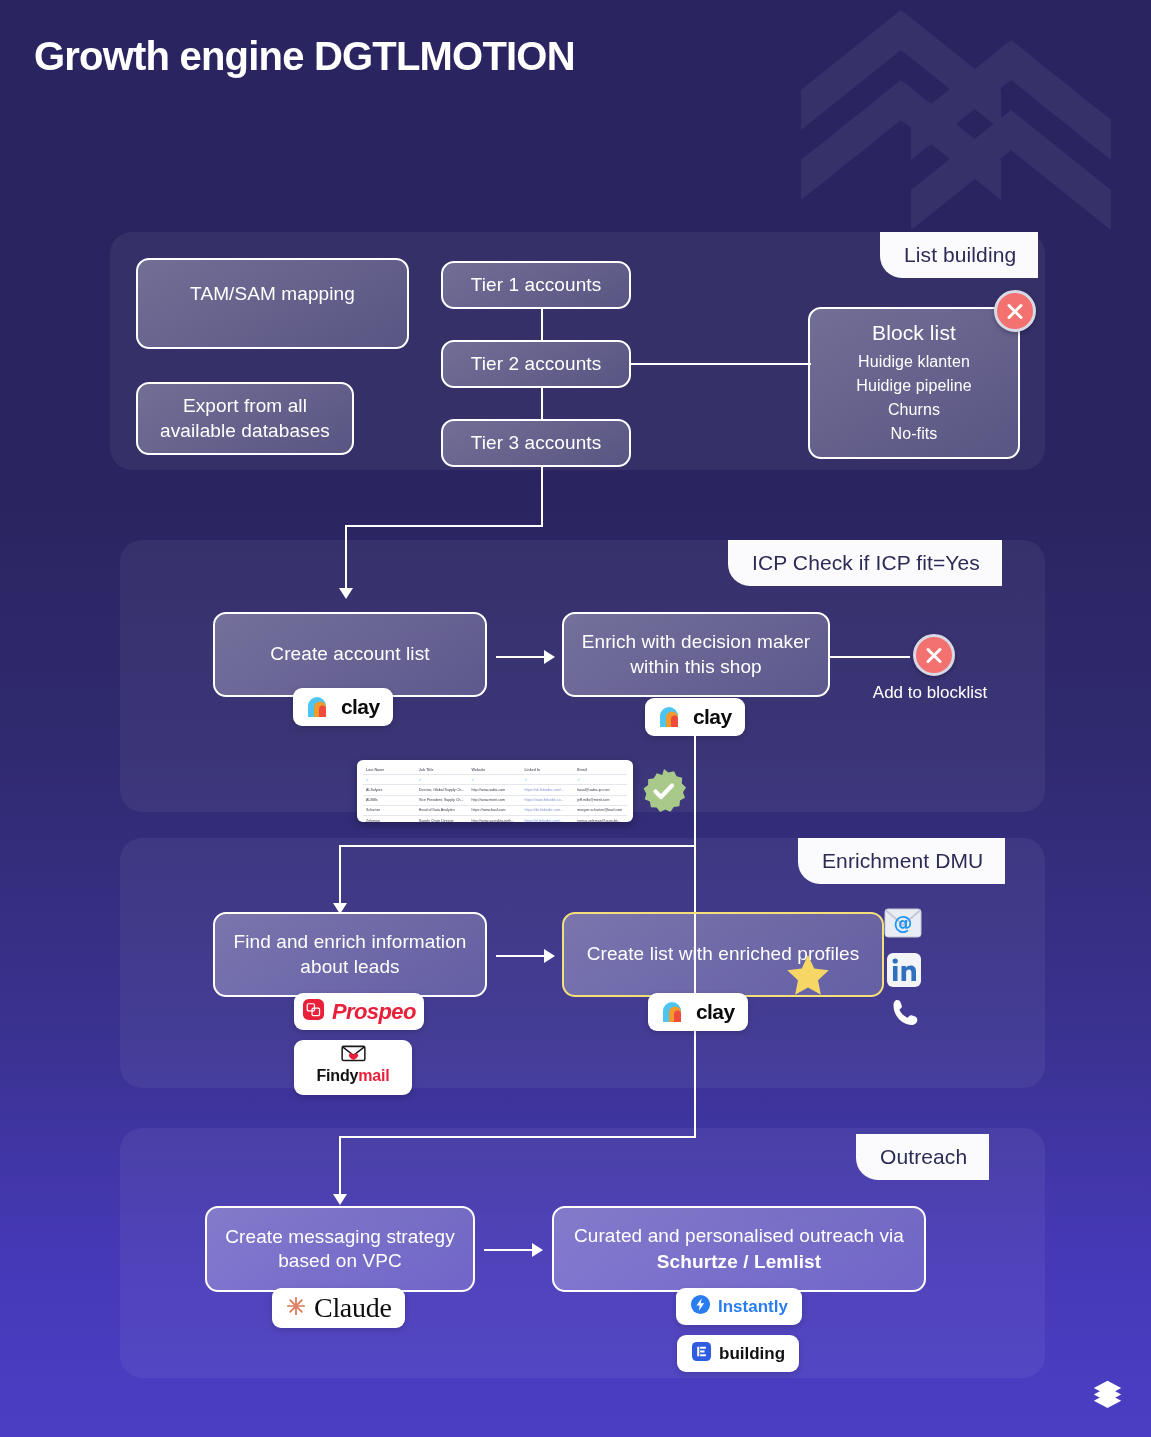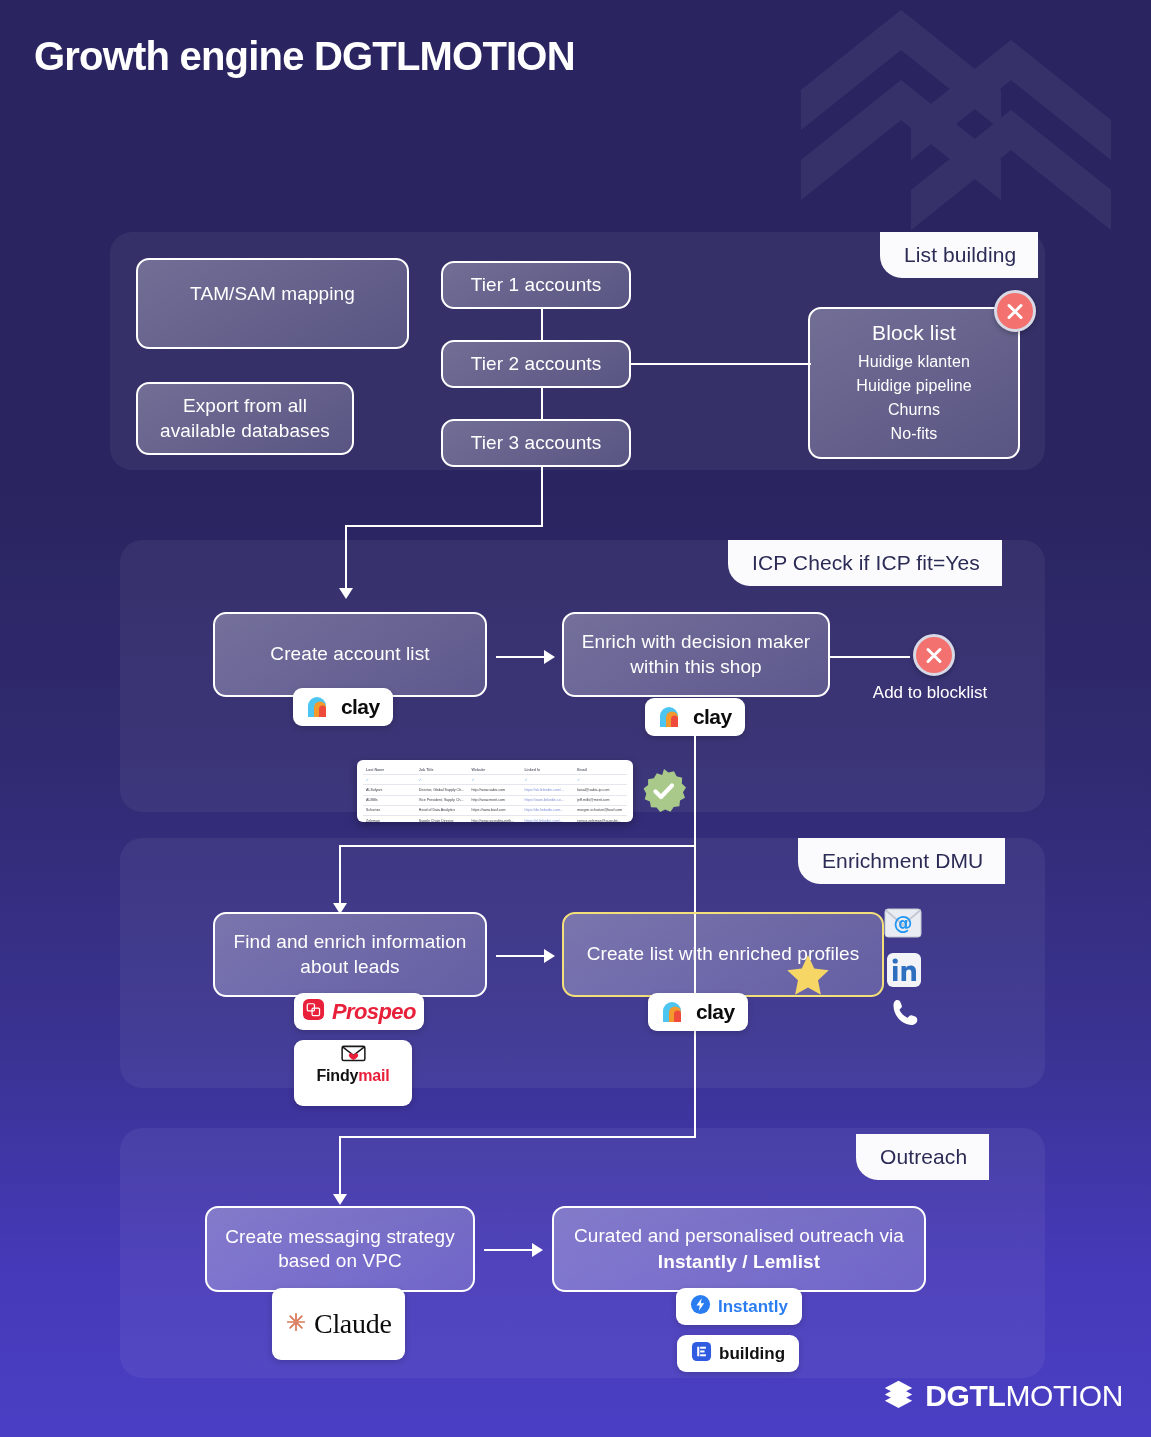--- a/index.html
+++ b/index.html
@@ -284,21 +284,21 @@
   <span>
     <svg viewBox="0 0 24 24" width="23" height="23">
       <rect x="1" y="1" width="22" height="22" rx="6" fill="#e8203a"></rect>
       <rect x="5.5" y="6" width="7.5" height="7.5" rx="1.3" fill="none" stroke="#fff" stroke-width="1.3"></rect>
       <rect x="10.5" y="10.5" width="7.8" height="7.8" rx="1.3" fill="none" stroke="#fff" stroke-width="1.3"></rect>
     </svg>
   </span>
   <span class="txt" style="color:#e8203a; font-style:italic; font-size:22px;">Prospeo</span>
 </div>
 
-<div class="chip" style="left:294px; top:1040px; width:118px; flex-direction:column; gap:1px; padding:4px 10px 21px;">
+<div class="chip" style="left:294px; top:1040px; width:118px; flex-direction:column; gap:1px; padding:4px 10px 10px;">
   <span>
     <svg viewBox="0 0 26 19" width="25" height="18">
       <rect x="1" y="2.5" width="24" height="15" rx="1.6" fill="#fff" stroke="#1a1a1a" stroke-width="1.6"></rect>
       <path d="M1.5 3 L13 12 L24.5 3" fill="none" stroke="#1a1a1a" stroke-width="1.6"></path>
       <path d="M13 11.5 c-1.6-2.8-5-2.2-5 0.3 0 2 3 4 5 5.2 2-1.2 5-3.2 5-5.2 0-2.5-3.4-3.1-5-0.3 Z" fill="#e8203a"></path>
     </svg>
   </span>
   <span style="font-size:16px; font-weight:700; letter-spacing:-.2px; white-space:nowrap;">
     <span style="color:#111;">Findy</span><span style="color:#e8203a;">mail</span>
   </span>
@@ -345,24 +345,24 @@
 
 <div class="box" style="left:205px; top:1206px; width:270px; height:86px;">
   <span>Create messaging strategy based on VPC</span>
 </div>
 
 <div class="ln h" style="left:484px; top:1249px; width:48px;"></div>
 <div class="arrow-r" style="left:532px; top:1243px;"></div>
 
 <div class="box" style="left:552px; top:1206px; width:374px; height:86px; flex-direction:column; gap:2px;">
   <span>Curated and personalised outreach via</span>
-  <span style="font-weight:700;">Instantly / Lemlist</span>
-</div>
-
-<div class="chip" style="left:272px; top:1288px; padding:20px 13px;">
+  <span style="font-weight:700;">Schurtze / Lemlist</span>
+</div>
+
+<div class="chip" style="left:272px; top:1288px; padding:4px 13px;">
   <span>
     <svg viewBox="0 0 24 24" width="22" height="22">
       <g stroke="#d97757" stroke-width="1.9" stroke-linecap="round">
         <line x1="12" y1="3" x2="12" y2="11"></line>
           <line x1="12" y1="13" x2="12" y2="21"></line>
         <line x1="3" y1="12" x2="11" y2="12"></line>
           <line x1="13" y1="12" x2="21" y2="12"></line>
         <line x1="5.6" y1="5.6" x2="10.6" y2="10.6"></line>
           <line x1="13.4" y1="13.4" x2="18.4" y2="18.4"></line>
         <line x1="18.4" y1="5.6" x2="13.4" y2="10.6"></line>
@@ -397,16 +397,13 @@
 </div>
 
 <div class="footer">
   <span>
     <svg viewBox="0 0 34 34" width="31" height="31">
       <path d="M2 11 L17 3 L32 11 L17 19 Z" fill="#fff"></path>
       <path d="M2 18 L17 10 L32 18 L17 26 Z" fill="#fff"></path>
       <path d="M2 25 L17 17 L32 25 L17 33 Z" fill="#fff"></path>
     </svg>
   </span>
-  <span class="wordmark">
-    <b>DGTL</b><span>MOTION</span>
-  </span>
 </div>
 
 </body></html>

